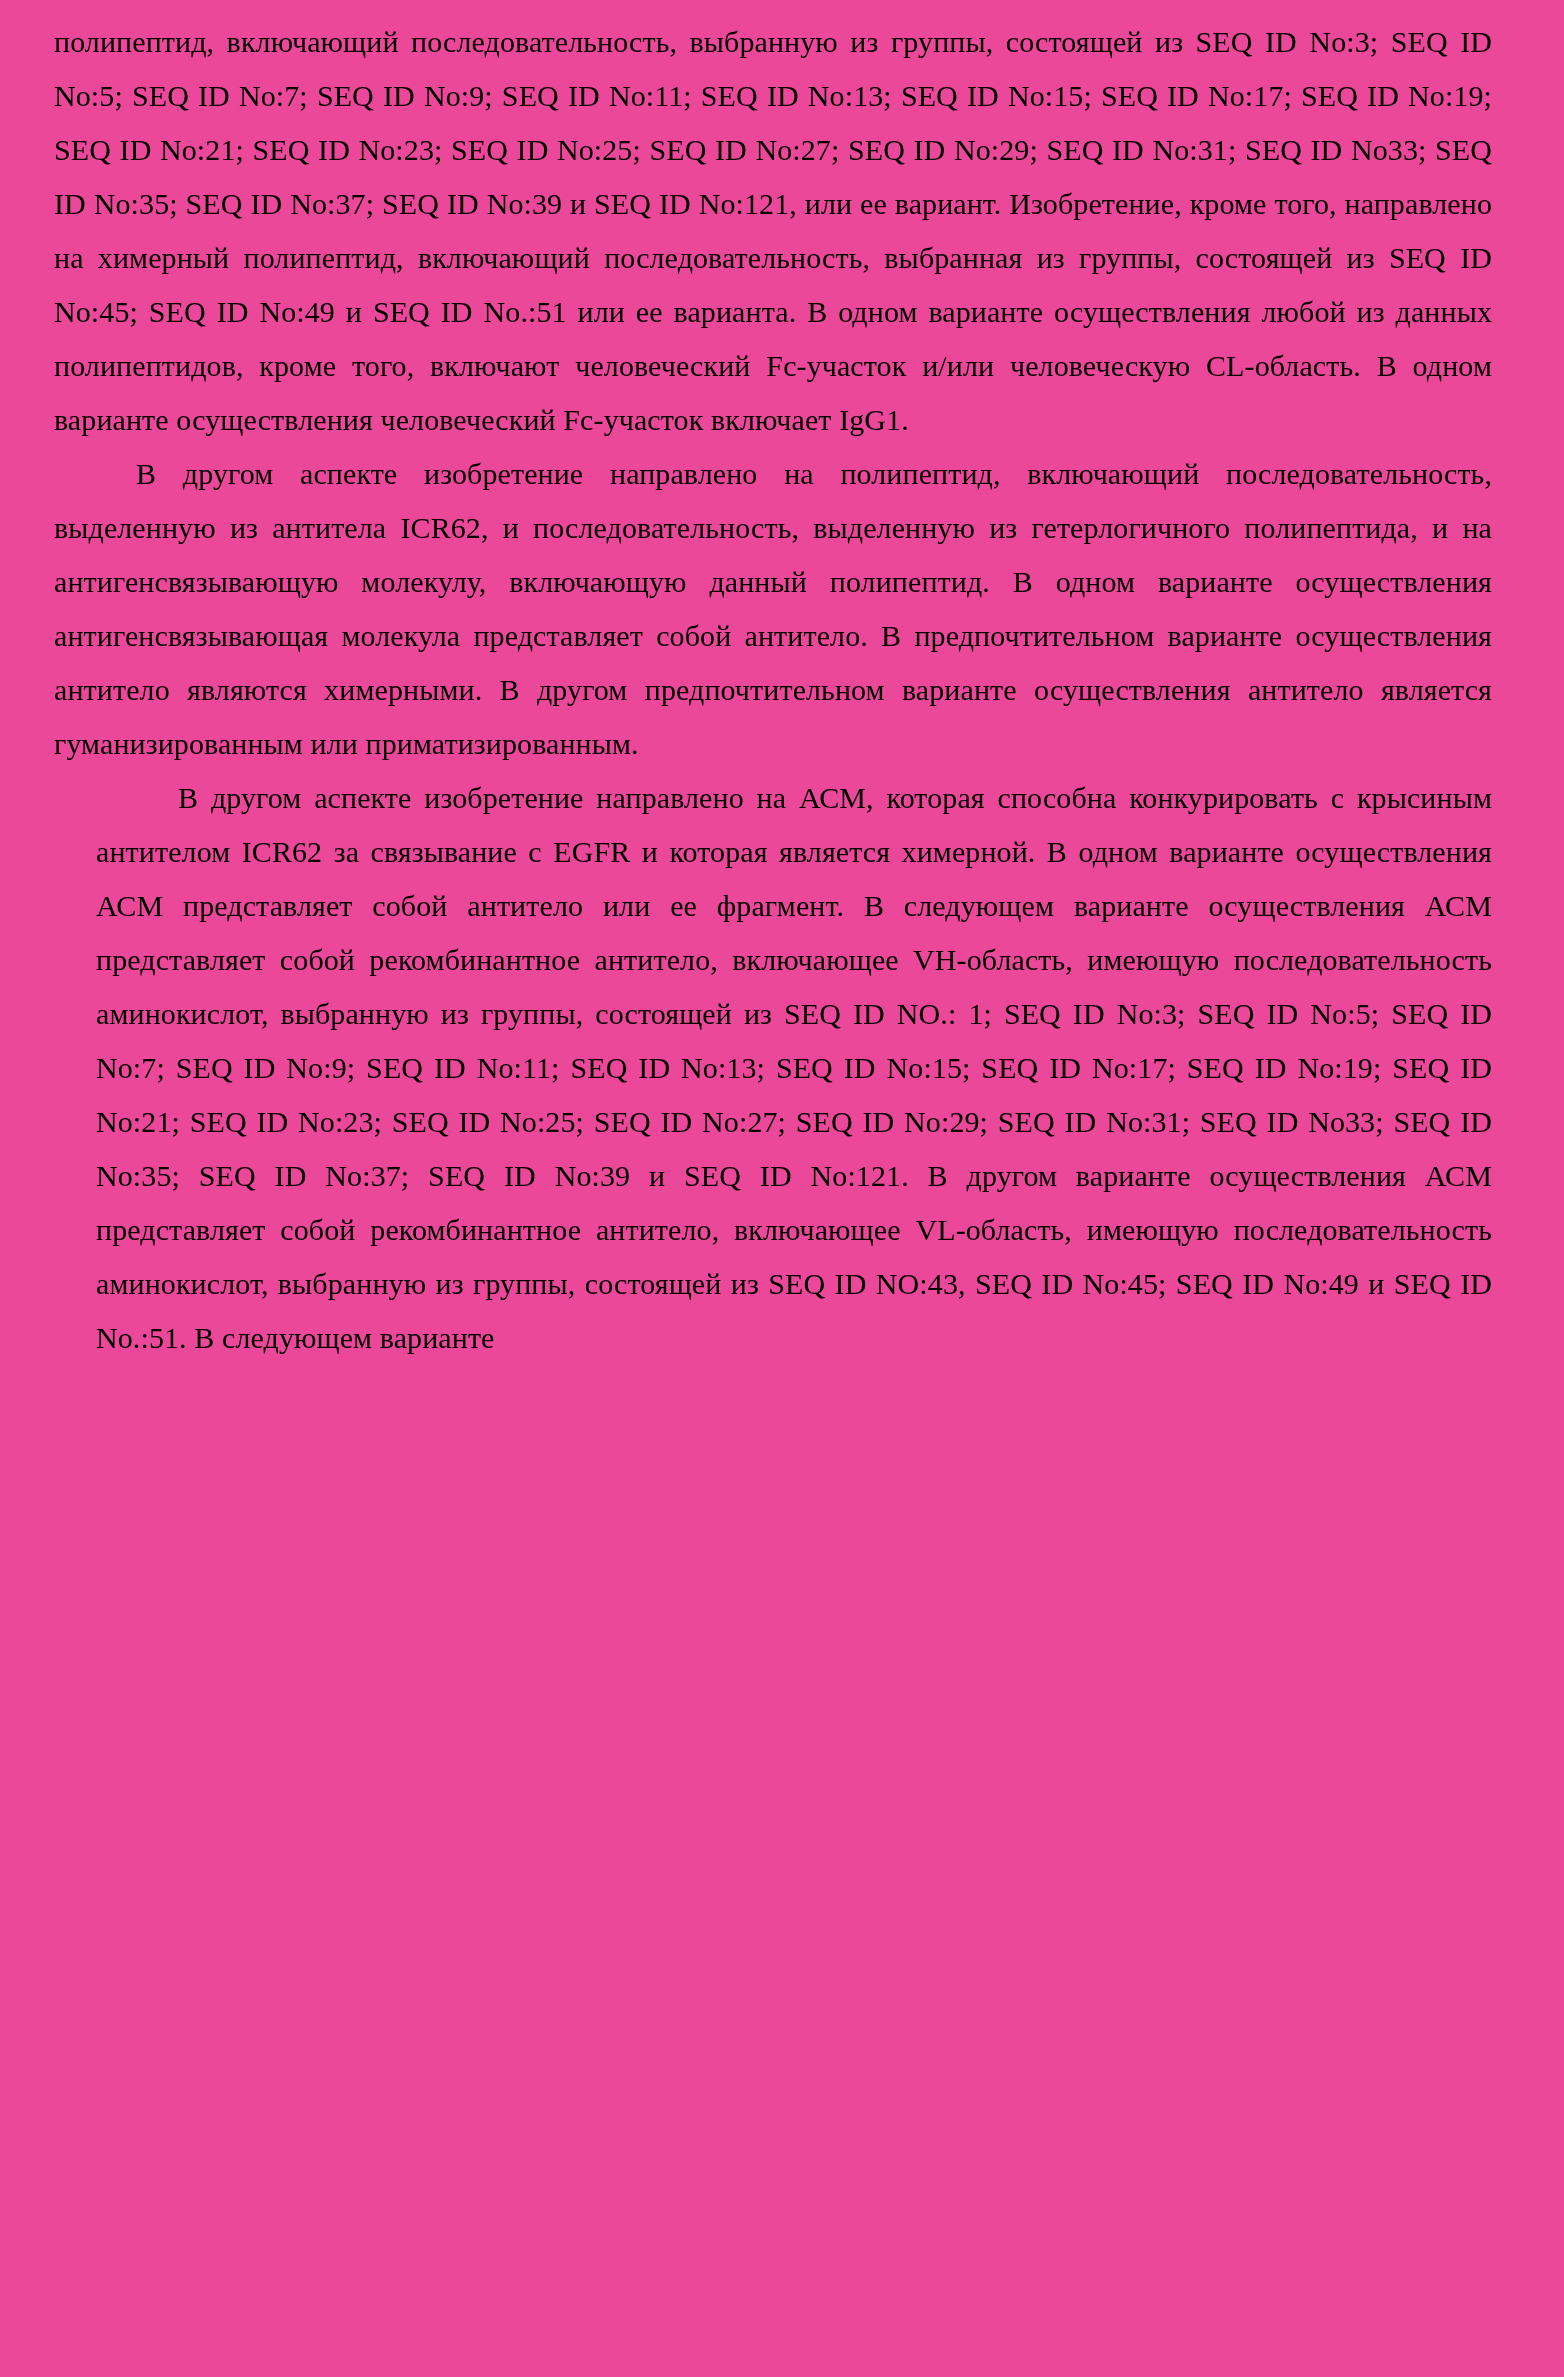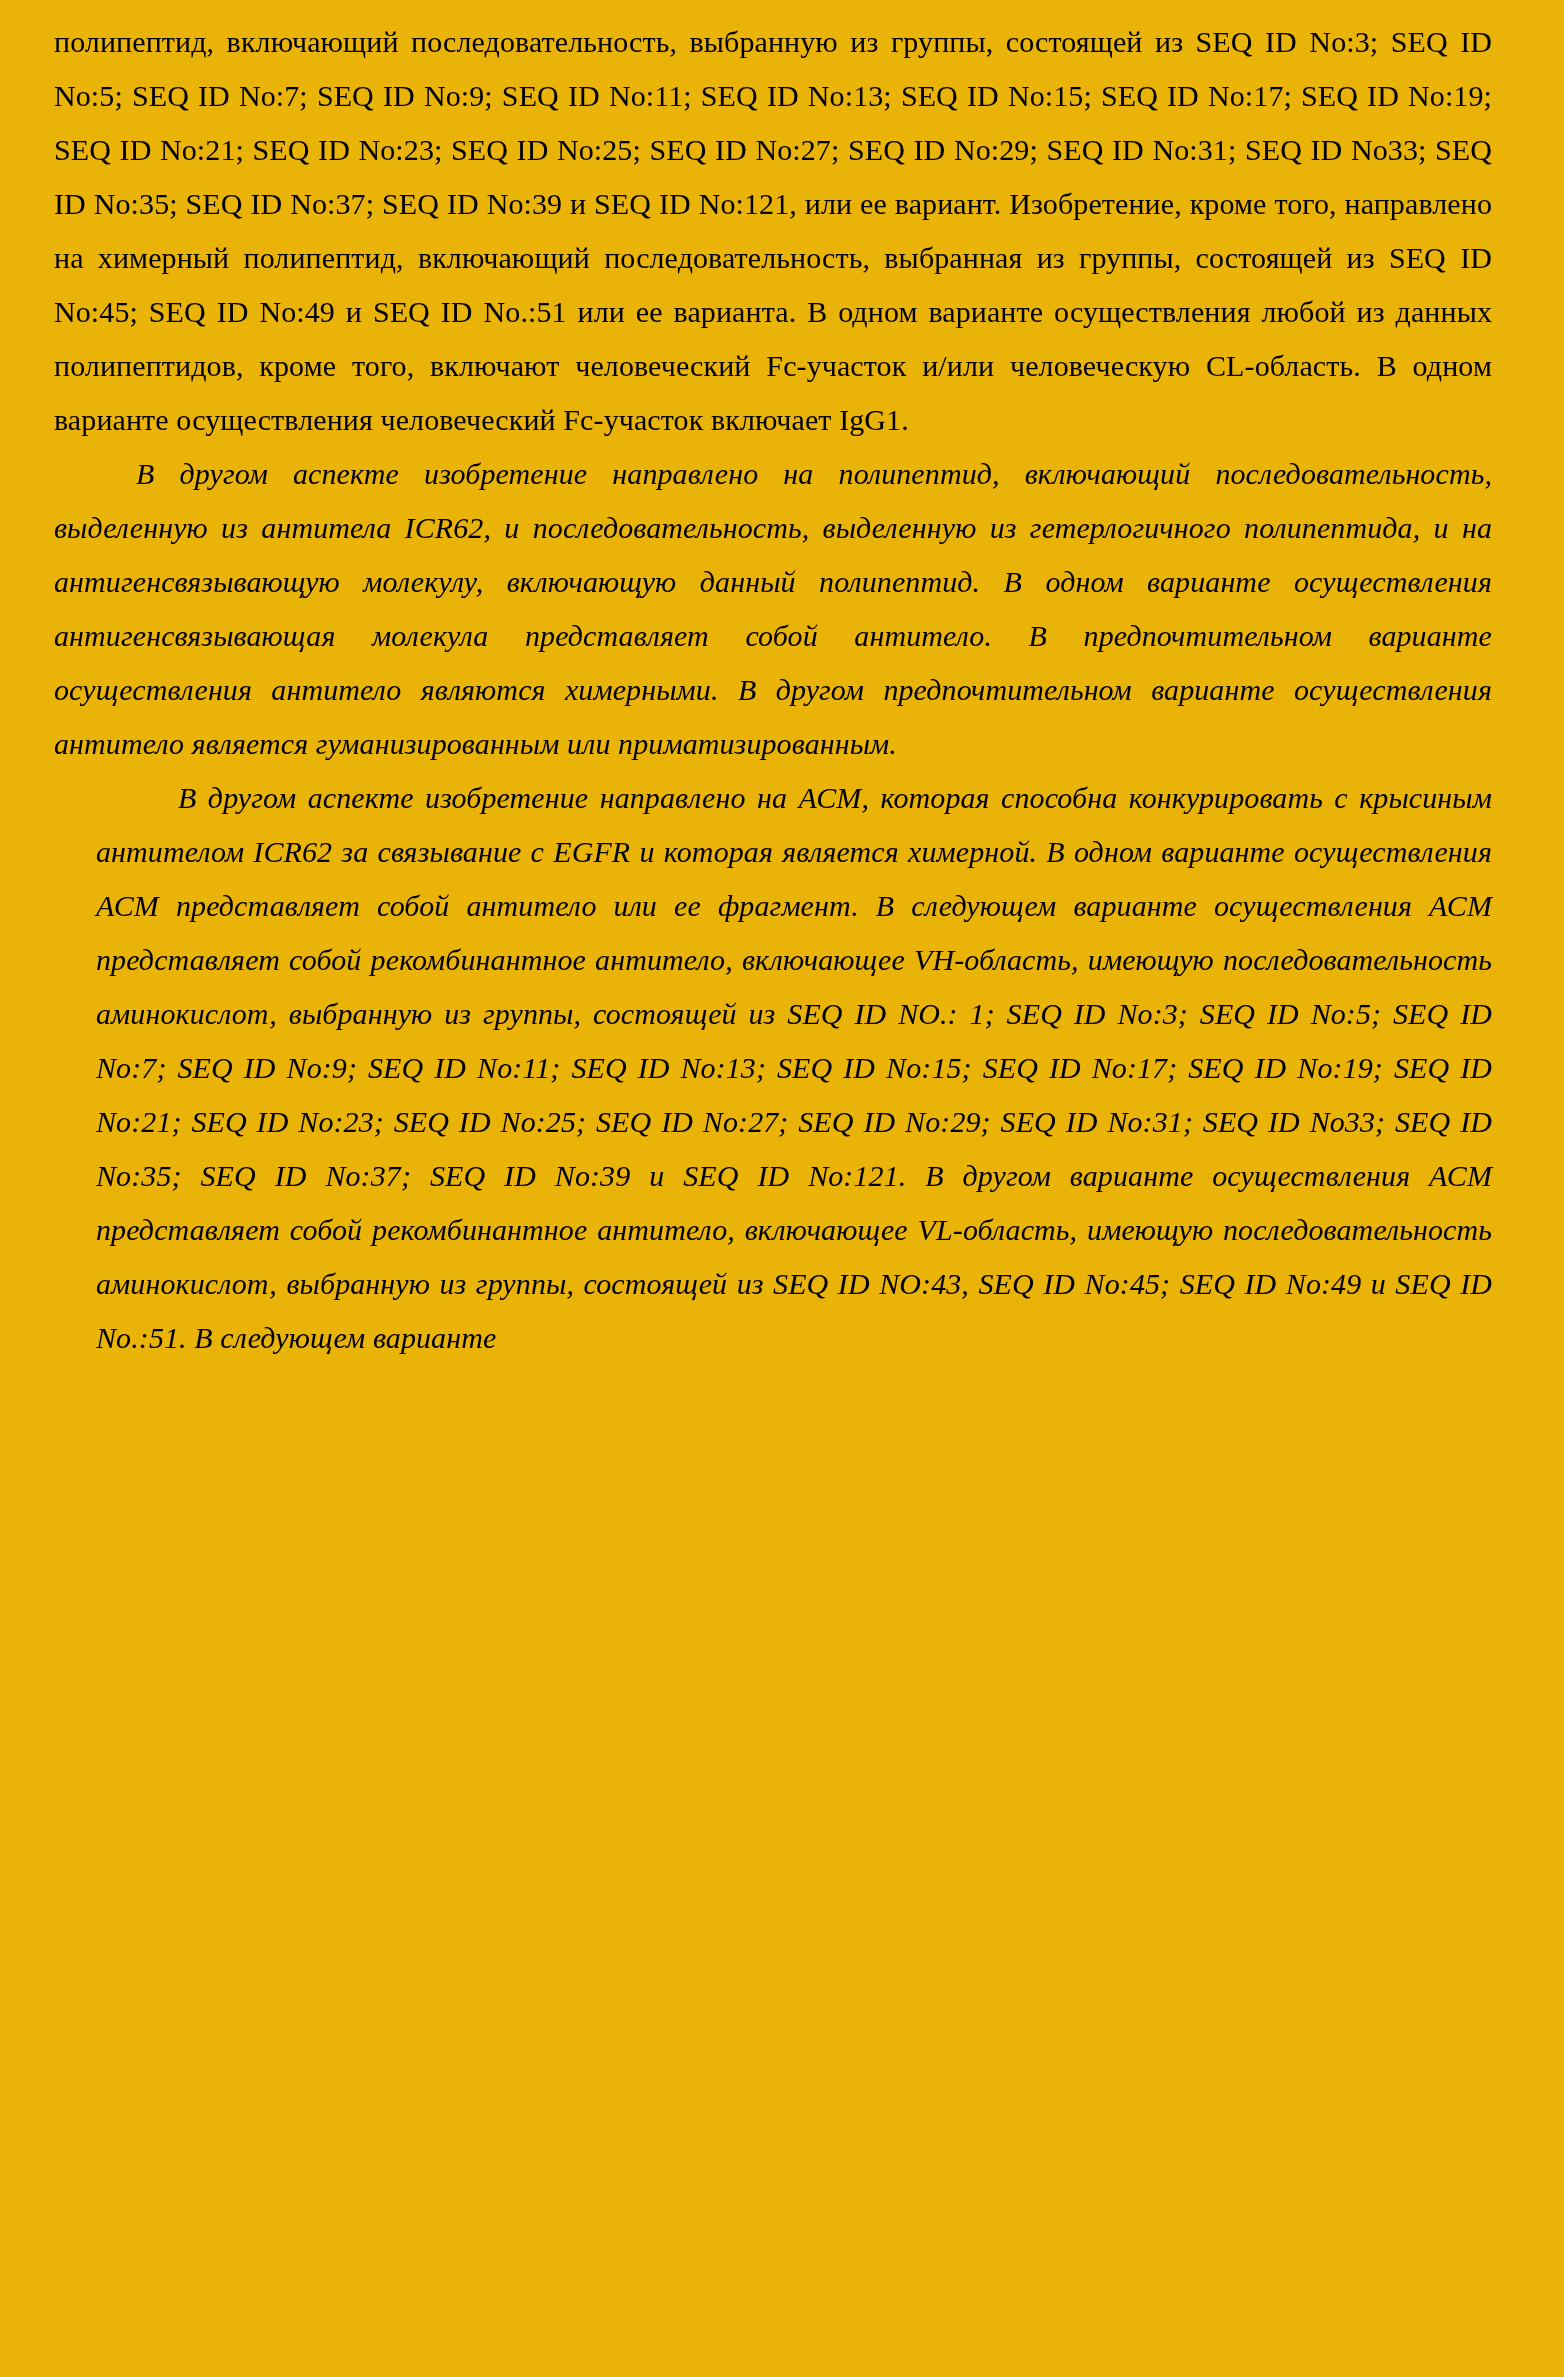--- a/index.html
+++ b/index.html
@@ -3,21 +3,21 @@
 <meta charset="utf-8">
 <style>
   html, body {
     margin: 0;
     padding: 0;
     background: #ffffff;
   }
   .page {
     width: 1565px;
     min-height: 2377px;
-    background: #eab308;
+    background: #ec4899;
     position: relative;
     box-sizing: border-box;
     padding: 15.3px 73px 34px 54px;
     font-family: "Liberation Serif", "DejaVu Serif", serif;
     color: #000000;
   }
   .doc-body {
     font-size: 30px;
     line-height: 54px;
     text-align: justify;
@@ -25,21 +25,20 @@
     letter-spacing: 0.1px;
   }
   .para {
     margin: 0 0 0 0;
   }
   .para + .para {
     margin-top: 0;
   }
   .indent {
     text-indent: 82px;
-    font-style: italic;
   }
   .para:last-child {
     text-align: justify;
     margin-left: 42px;
   }
 </style>
 </head>
 <body>
 
 <div class="page">

